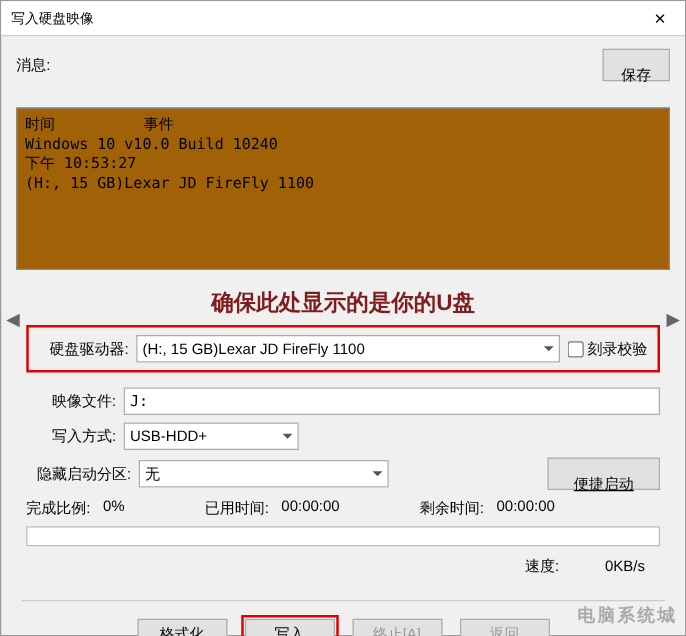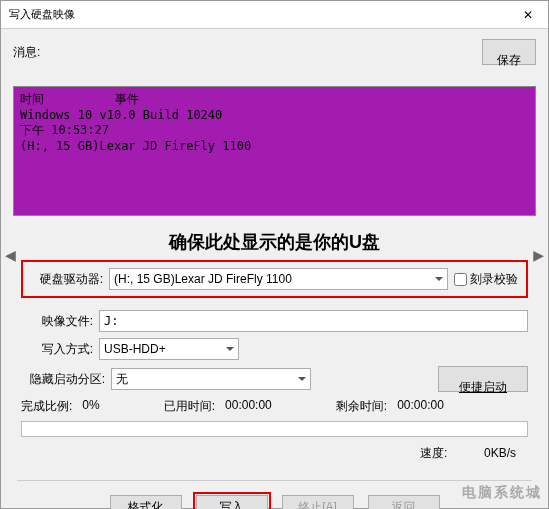--- a/index.html
+++ b/index.html
@@ -22,31 +22,31 @@
   }
   .client { padding: 10px 12px 0 12px; position: relative; }
   .top-row { display: flex; align-items: center; gap: 8px; margin-bottom: 21px; }
   .top-row .msg { flex: 1; }
   .btn {
     background: #e1e1e1; border: 1px solid #adadad;
     padding: 12px 14px; height: 22px; line-height: 16px;
     cursor: pointer;
   }
   .log-box {
-    border: 1px solid #888; background: #a21caf;
+    border: 1px solid #888; background: #a16207;
     height: 130px; padding: 4px 6px; overflow: hidden;
     font-family: "SimSun", monospace;
   }
   .log-header { display: flex; }
   .log-col-time { width: 95px; }
   .log-row { display: flex; flex-direction: column; }
   .log-time { width: 95px; font-family: "SimSun", monospace; }
   .log-text { font-family: "SimSun", monospace; }
   .annotation {
-    color: #000000; font-weight: bold; font-size: 18px;
+    color: #7f1d1d; font-weight: bold; font-size: 18px;
     text-align: center; margin: 14px 0 6px 0;
   }
   .scroll-arrow {
     position: absolute;
     font-size: 14px; color: #666;
   }
   .highlight-box {
     border: 2px solid #e30000; padding: 6px 8px; margin: 0 8px 12px 8px;
     display: flex; align-items: center; gap: 6px;
   }

